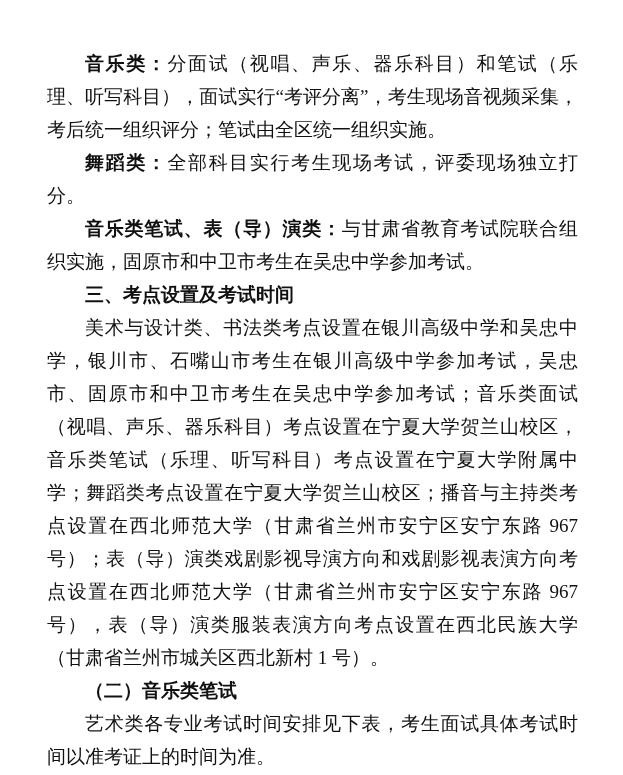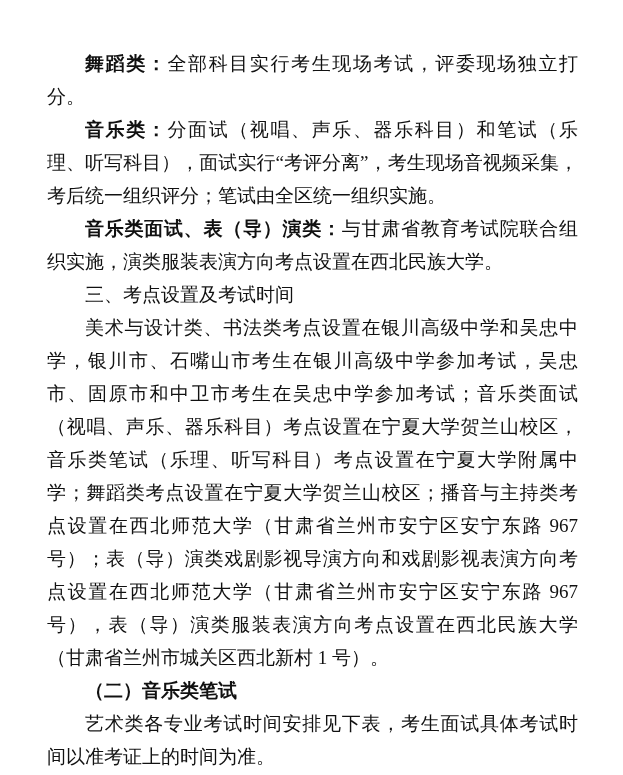--- a/index.html
+++ b/index.html
@@ -25,38 +25,38 @@
   }
   p {
     margin: 0;
     text-indent: 2em;
   }
   p.body .lead {
     font-weight: bold;
   }
   p.heading1 {
     font-family: "Liberation Sans", "DejaVu Sans", sans-serif;
-    font-weight: normal;
+    font-weight: bold;
   }
   p.heading2 {
     font-family: "Liberation Serif", "DejaVu Serif", serif;
     font-weight: bold;
   }
 </style>
 </head>
 <body>
 
 <div class="page">
   <div class="content">
 
+    <p class="body"><span class="lead">音乐类：</span><span>分面试（视唱、声乐、器乐科目）和笔试（乐理、听写科目），面试实行“考评分离”，考生现场音视频采集，考后统一组织评分；笔试由全区统一组织实施。</span></p>
+
     <p class="body"><span class="lead">舞蹈类：</span><span>全部科目实行考生现场考试，评委现场独立打分。</span></p>
 
-    <p class="body"><span class="lead">音乐类：</span><span>分面试（视唱、声乐、器乐科目）和笔试（乐理、听写科目），面试实行“考评分离”，考生现场音视频采集，考后统一组织评分；笔试由全区统一组织实施。</span></p>
-
-    <p class="body"><span class="lead">音乐类面试、表（导）演类：</span><span>与甘肃省教育考试院联合组织实施，演类服装表演方向考点设置在西北民族大学。</span></p>
+    <p class="body"><span class="lead">音乐类笔试、表（导）演类：</span><span>与甘肃省教育考试院联合组织实施，固原市和中卫市考生在吴忠中学参加考试。</span></p>
 
     <p class="heading1">三、考点设置及考试时间</p>
 
 
     <p class="body"><span>美术与设计类、书法类考点设置在银川高级中学和吴忠中学，银川市、石嘴山市考生在银川高级中学参加考试，吴忠市、固原市和中卫市考生在吴忠中学参加考试；音乐类面试（视唱、声乐、器乐科目）考点设置在宁夏大学贺兰山校区，音乐类笔试（乐理、听写科目）考点设置在宁夏大学附属中学；舞蹈类考点设置在宁夏大学贺兰山校区；播音与主持类考点设置在西北师范大学（甘肃省兰州市安宁区安宁东路 967 号）；表（导）演类戏剧影视导演方向和戏剧影视表演方向考点设置在西北师范大学（甘肃省兰州市安宁区安宁东路 967 号），表（导）演类服装表演方向考点设置在西北民族大学（甘肃省兰州市城关区西北新村 1 号）。</span></p>
 
     <p class="heading2">（二）音乐类笔试</p>
 
     <p class="body"><span>艺术类各专业考试时间安排见下表，考生面试具体考试时间以准考证上的时间为准。</span></p>
 

